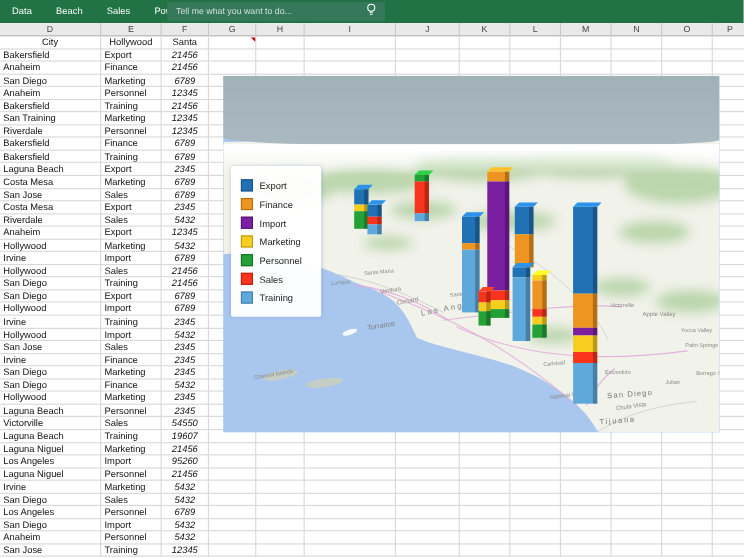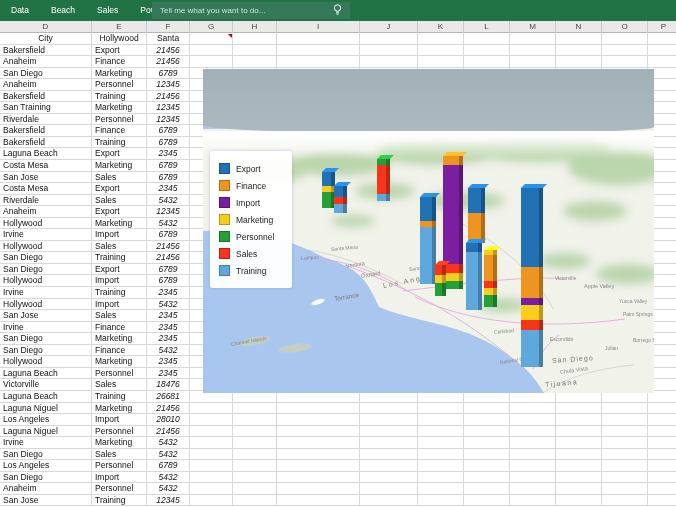--- a/index.html
+++ b/index.html
@@ -548,36 +548,36 @@
       <div class="cell" style="width: 46px;"></div>
       <div class="cell" style="width: 46px;"></div>
       <div class="cell" style="width: 46px;"></div>
       <div class="cell" style="width: 46px;"></div>
       <div class="cell" style="width: 46px;"></div>
       <div class="cell" style="width: 32px;"></div>
     </div>
     <div class="row">
       <div class="cell" style="width: 92px;">Victorville</div>
       <div class="cell" style="width: 55px;">Sales</div>
-      <div class="cell num" style="width: 43px;">18476</div>
+      <div class="cell num" style="width: 43px;">54550</div>
       <div class="cell" style="width: 43px;"></div>
       <div class="cell" style="width: 44px;"></div>
       <div class="cell" style="width: 83px;"></div>
       <div class="cell" style="width: 58px;"></div>
       <div class="cell" style="width: 46px;"></div>
       <div class="cell" style="width: 46px;"></div>
       <div class="cell" style="width: 46px;"></div>
       <div class="cell" style="width: 46px;"></div>
       <div class="cell" style="width: 46px;"></div>
       <div class="cell" style="width: 32px;"></div>
     </div>
     <div class="row">
       <div class="cell" style="width: 92px;">Laguna Beach</div>
       <div class="cell" style="width: 55px;">Training</div>
-      <div class="cell num" style="width: 43px;">26681</div>
+      <div class="cell num" style="width: 43px;">19607</div>
       <div class="cell" style="width: 43px;"></div>
       <div class="cell" style="width: 44px;"></div>
       <div class="cell" style="width: 83px;"></div>
       <div class="cell" style="width: 58px;"></div>
       <div class="cell" style="width: 46px;"></div>
       <div class="cell" style="width: 46px;"></div>
       <div class="cell" style="width: 46px;"></div>
       <div class="cell" style="width: 46px;"></div>
       <div class="cell" style="width: 46px;"></div>
       <div class="cell" style="width: 32px;"></div>
@@ -593,21 +593,21 @@
       <div class="cell" style="width: 46px;"></div>
       <div class="cell" style="width: 46px;"></div>
       <div class="cell" style="width: 46px;"></div>
       <div class="cell" style="width: 46px;"></div>
       <div class="cell" style="width: 46px;"></div>
       <div class="cell" style="width: 32px;"></div>
     </div>
     <div class="row">
       <div class="cell" style="width: 92px;">Los Angeles</div>
       <div class="cell" style="width: 55px;">Import</div>
-      <div class="cell num" style="width: 43px;">28010</div>
+      <div class="cell num" style="width: 43px;">95260</div>
       <div class="cell" style="width: 43px;"></div>
       <div class="cell" style="width: 44px;"></div>
       <div class="cell" style="width: 83px;"></div>
       <div class="cell" style="width: 58px;"></div>
       <div class="cell" style="width: 46px;"></div>
       <div class="cell" style="width: 46px;"></div>
       <div class="cell" style="width: 46px;"></div>
       <div class="cell" style="width: 46px;"></div>
       <div class="cell" style="width: 46px;"></div>
       <div class="cell" style="width: 32px;"></div>

